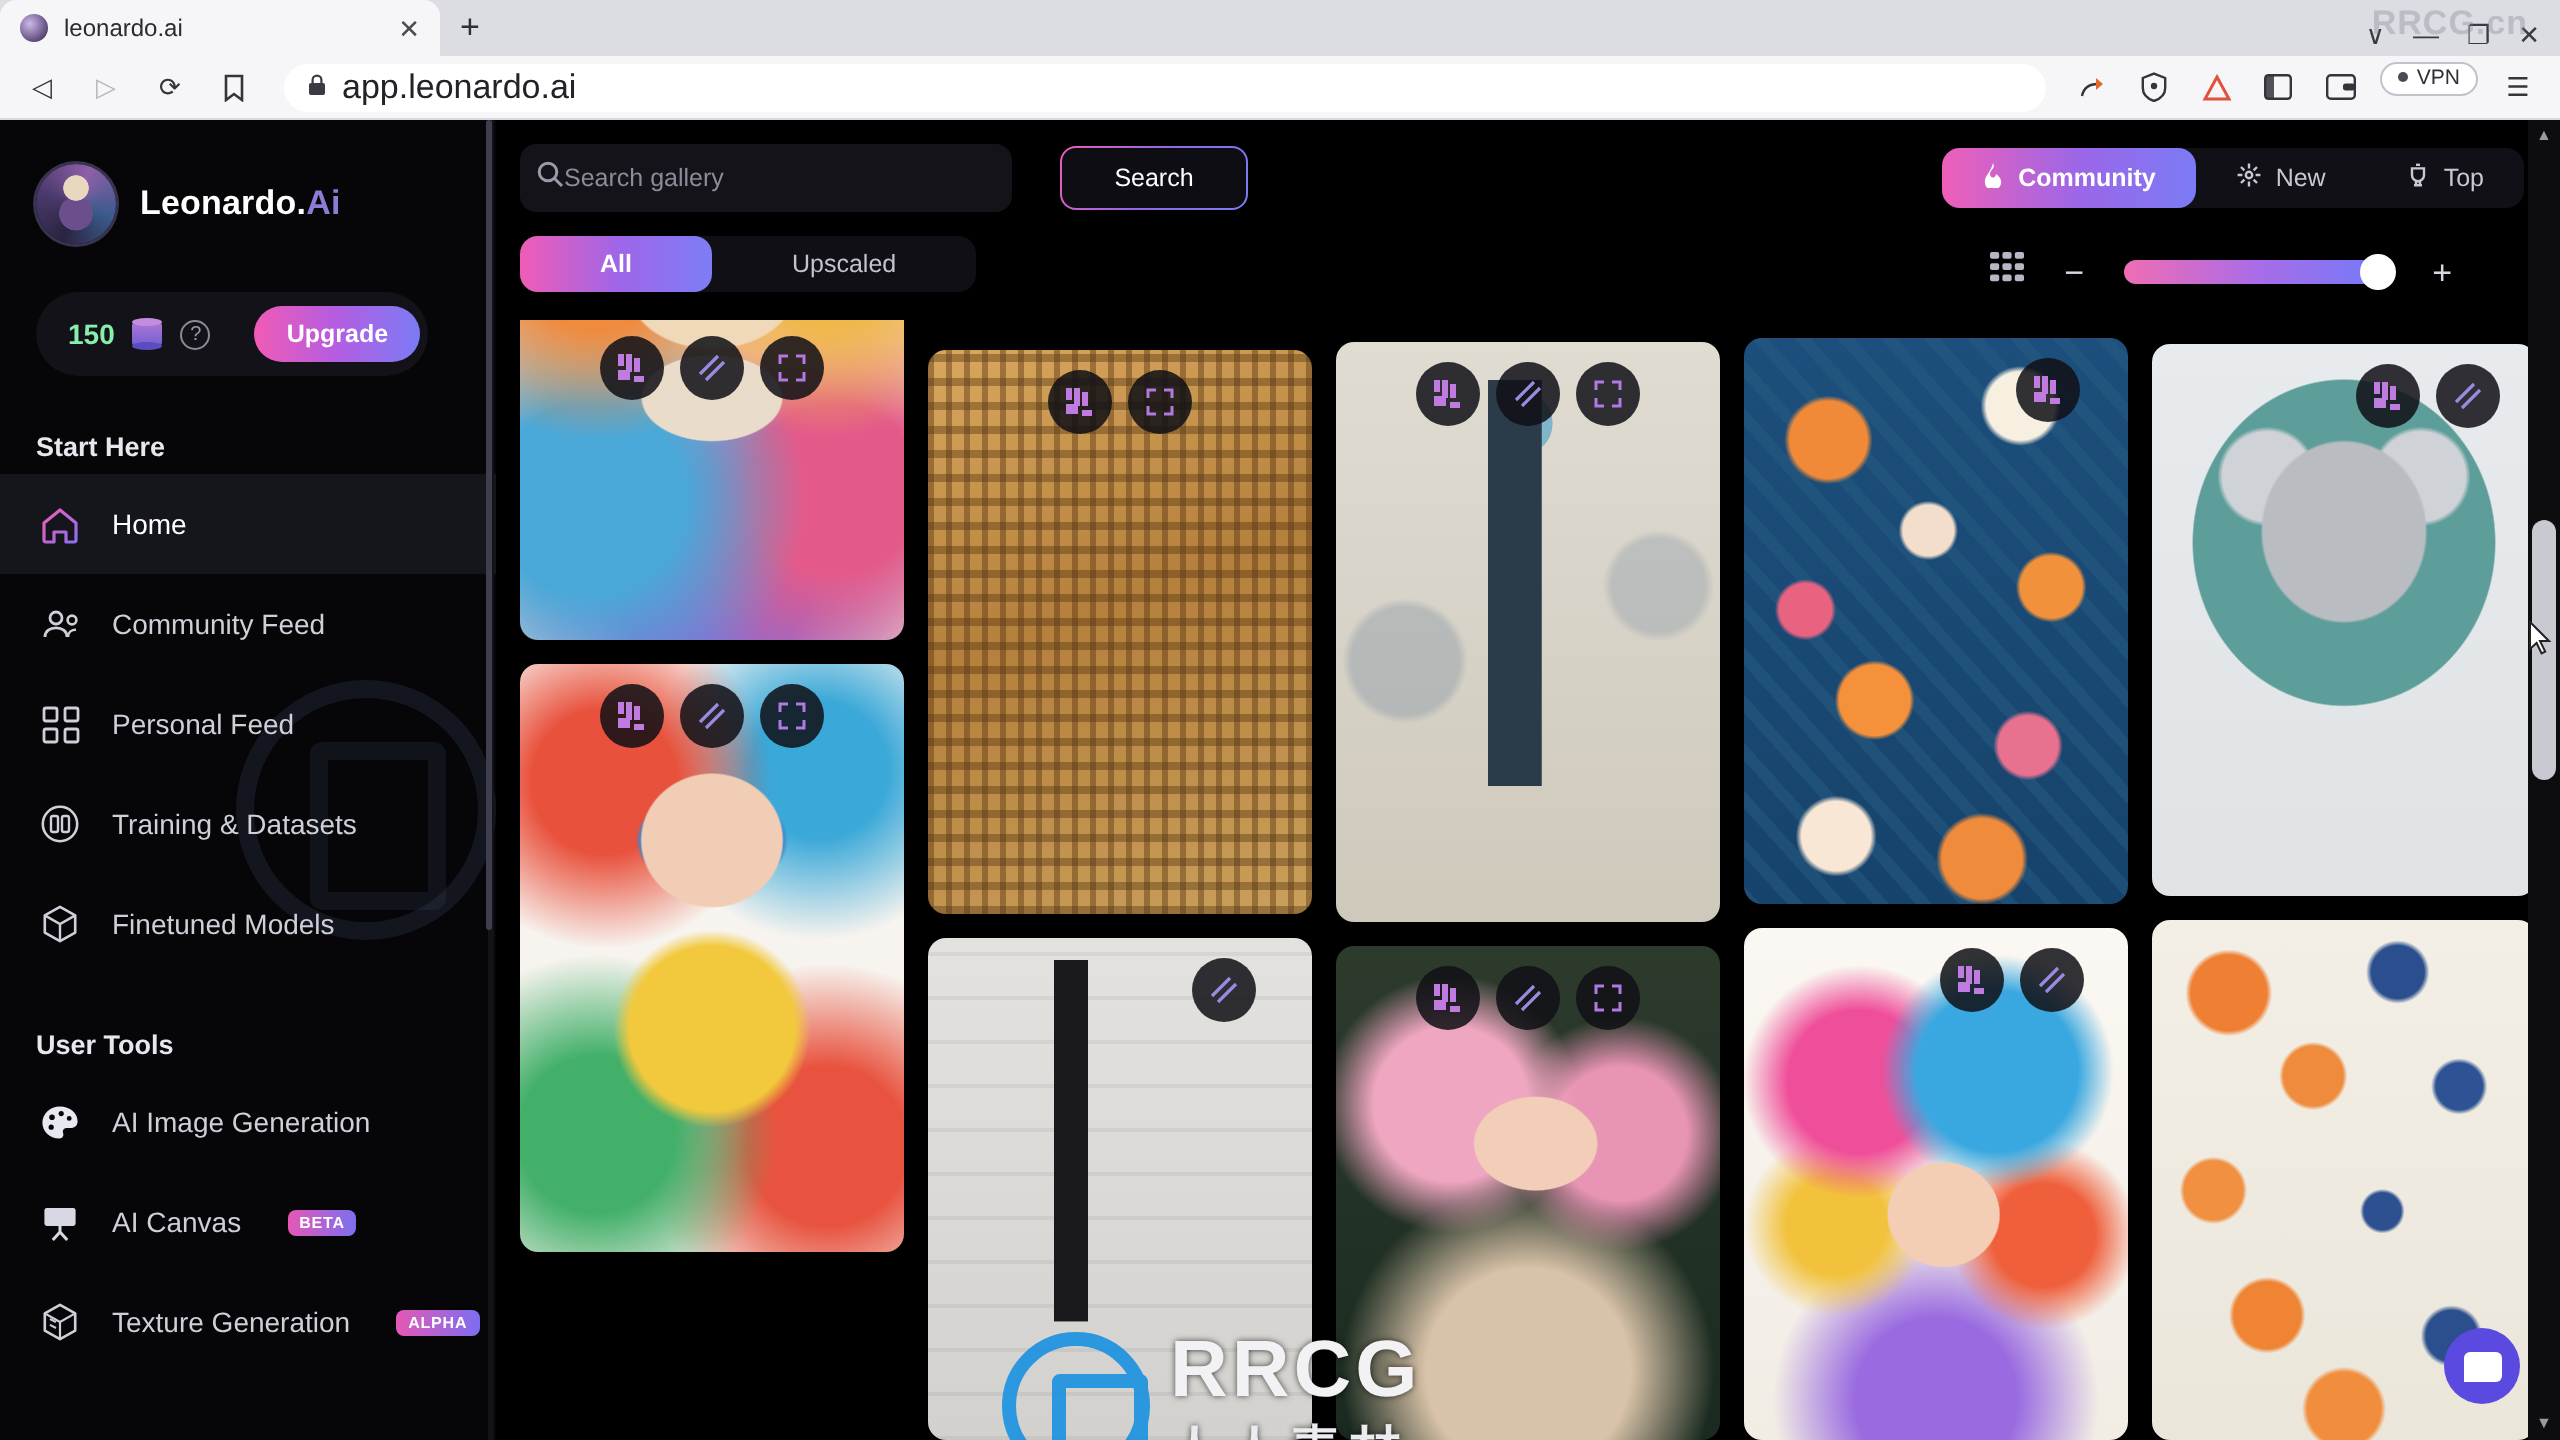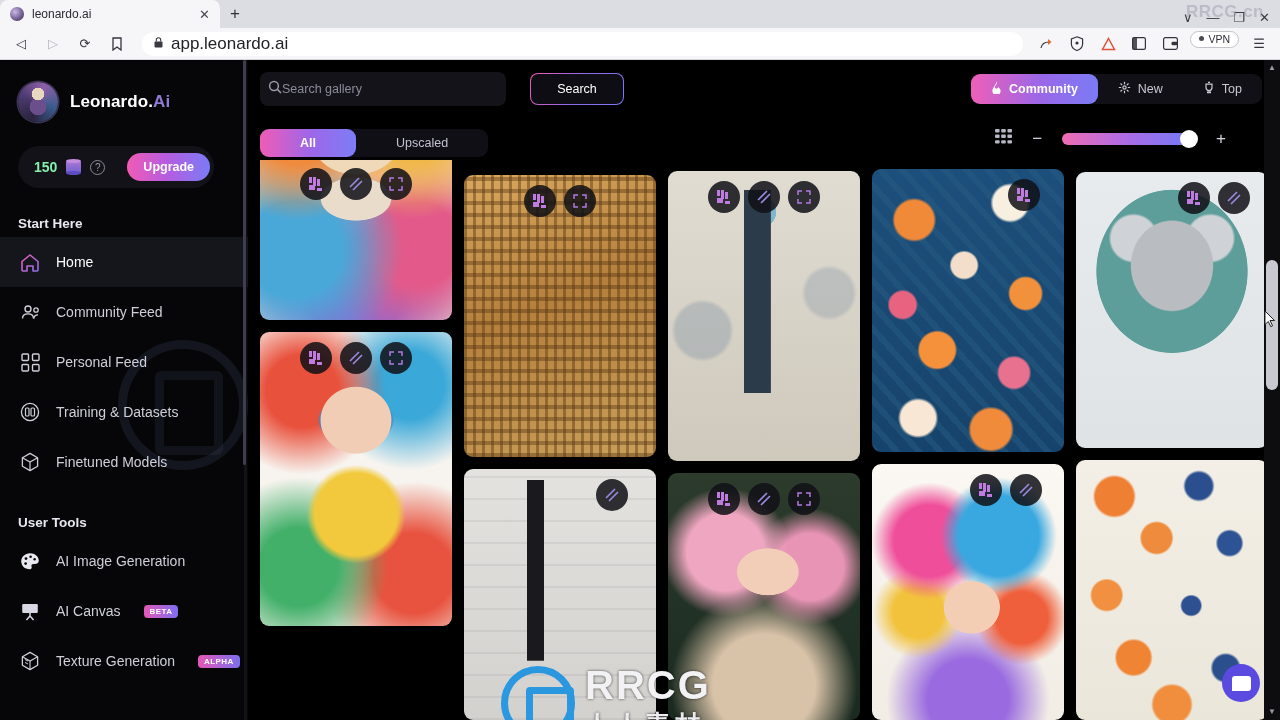--- a/index.html
+++ b/index.html
@@ -176,21 +176,21 @@
   .seg-right { margin-left:auto; display:flex; background:#101016; border-radius:9px; height:30px; }
   .seg-right .seg {
     display:flex; align-items:center; justify-content:center; gap:7px;
     font-size:12.5px; color:#c8c8d4; cursor:pointer; border-radius:9px; padding:0 20px;
   }
   .seg-right .seg.active {
     color:#fff; font-weight:bold;
     background:linear-gradient(90deg,#ef5fb8 0%, #9a67e8 55%, #7b7bf5 100%);
   }
 
-  .toolrow2 { display:flex; align-items:flex-start; margin-top:23px;gap:28px; }
+  .toolrow2 { display:flex; align-items:flex-end; margin-top:12px;gap:28px; }
   .seg-left { display:flex; background:#0f0f15; border-radius:9px; height:28px; }
   .seg-left .seg {
     display:flex; align-items:center; justify-content:center; padding:0 40px;
     font-size:12.5px; color:#c3c3d0; cursor:pointer; border-radius:9px;
   }
   .seg-left .seg.active {
     color:#fff; font-weight:bold;
     background:linear-gradient(90deg,#f05cb6 0%, #9e66e9 52%, #7d7df6 100%);
   }
   .zoomrow { margin-left:auto; display:flex; align-items:center; gap:20px; padding-right:36px; }

